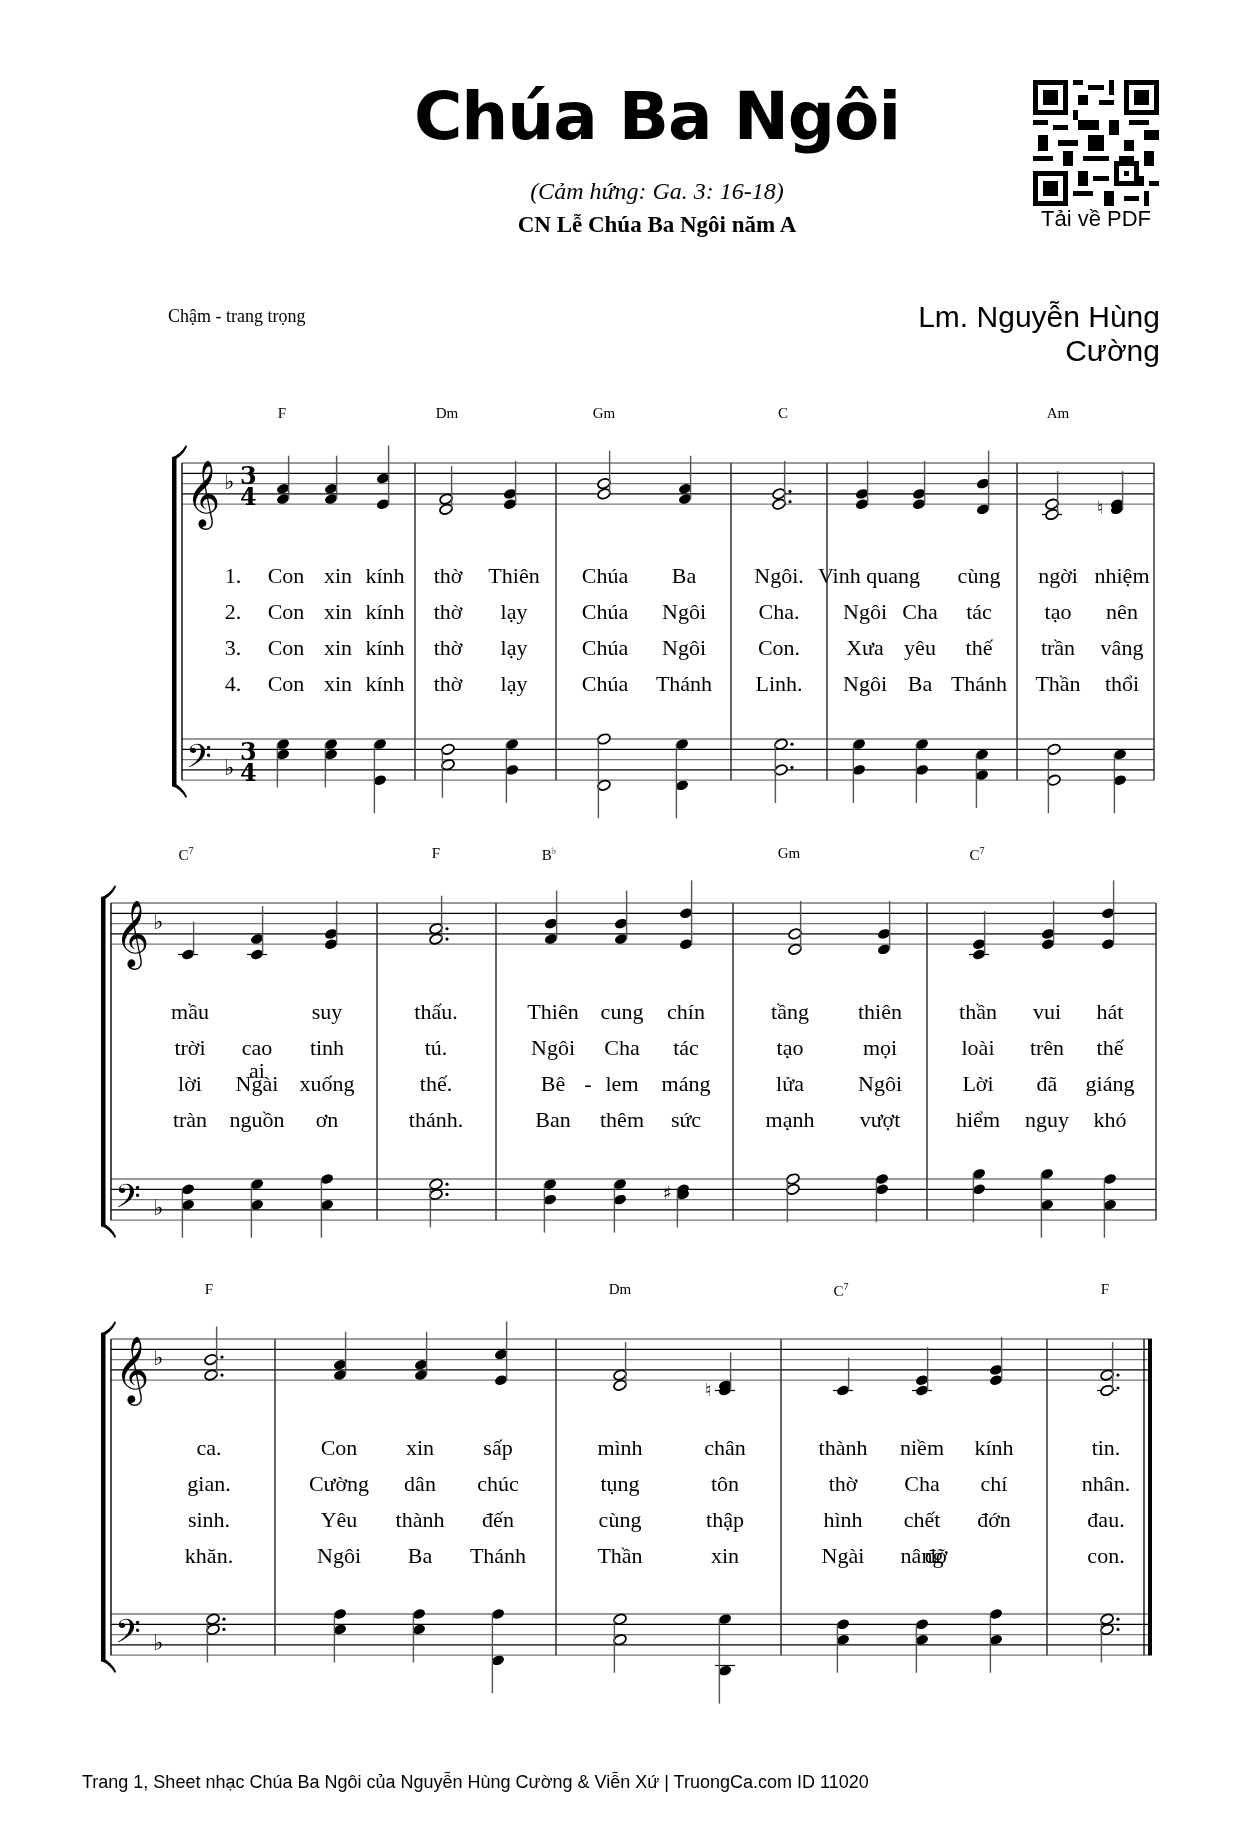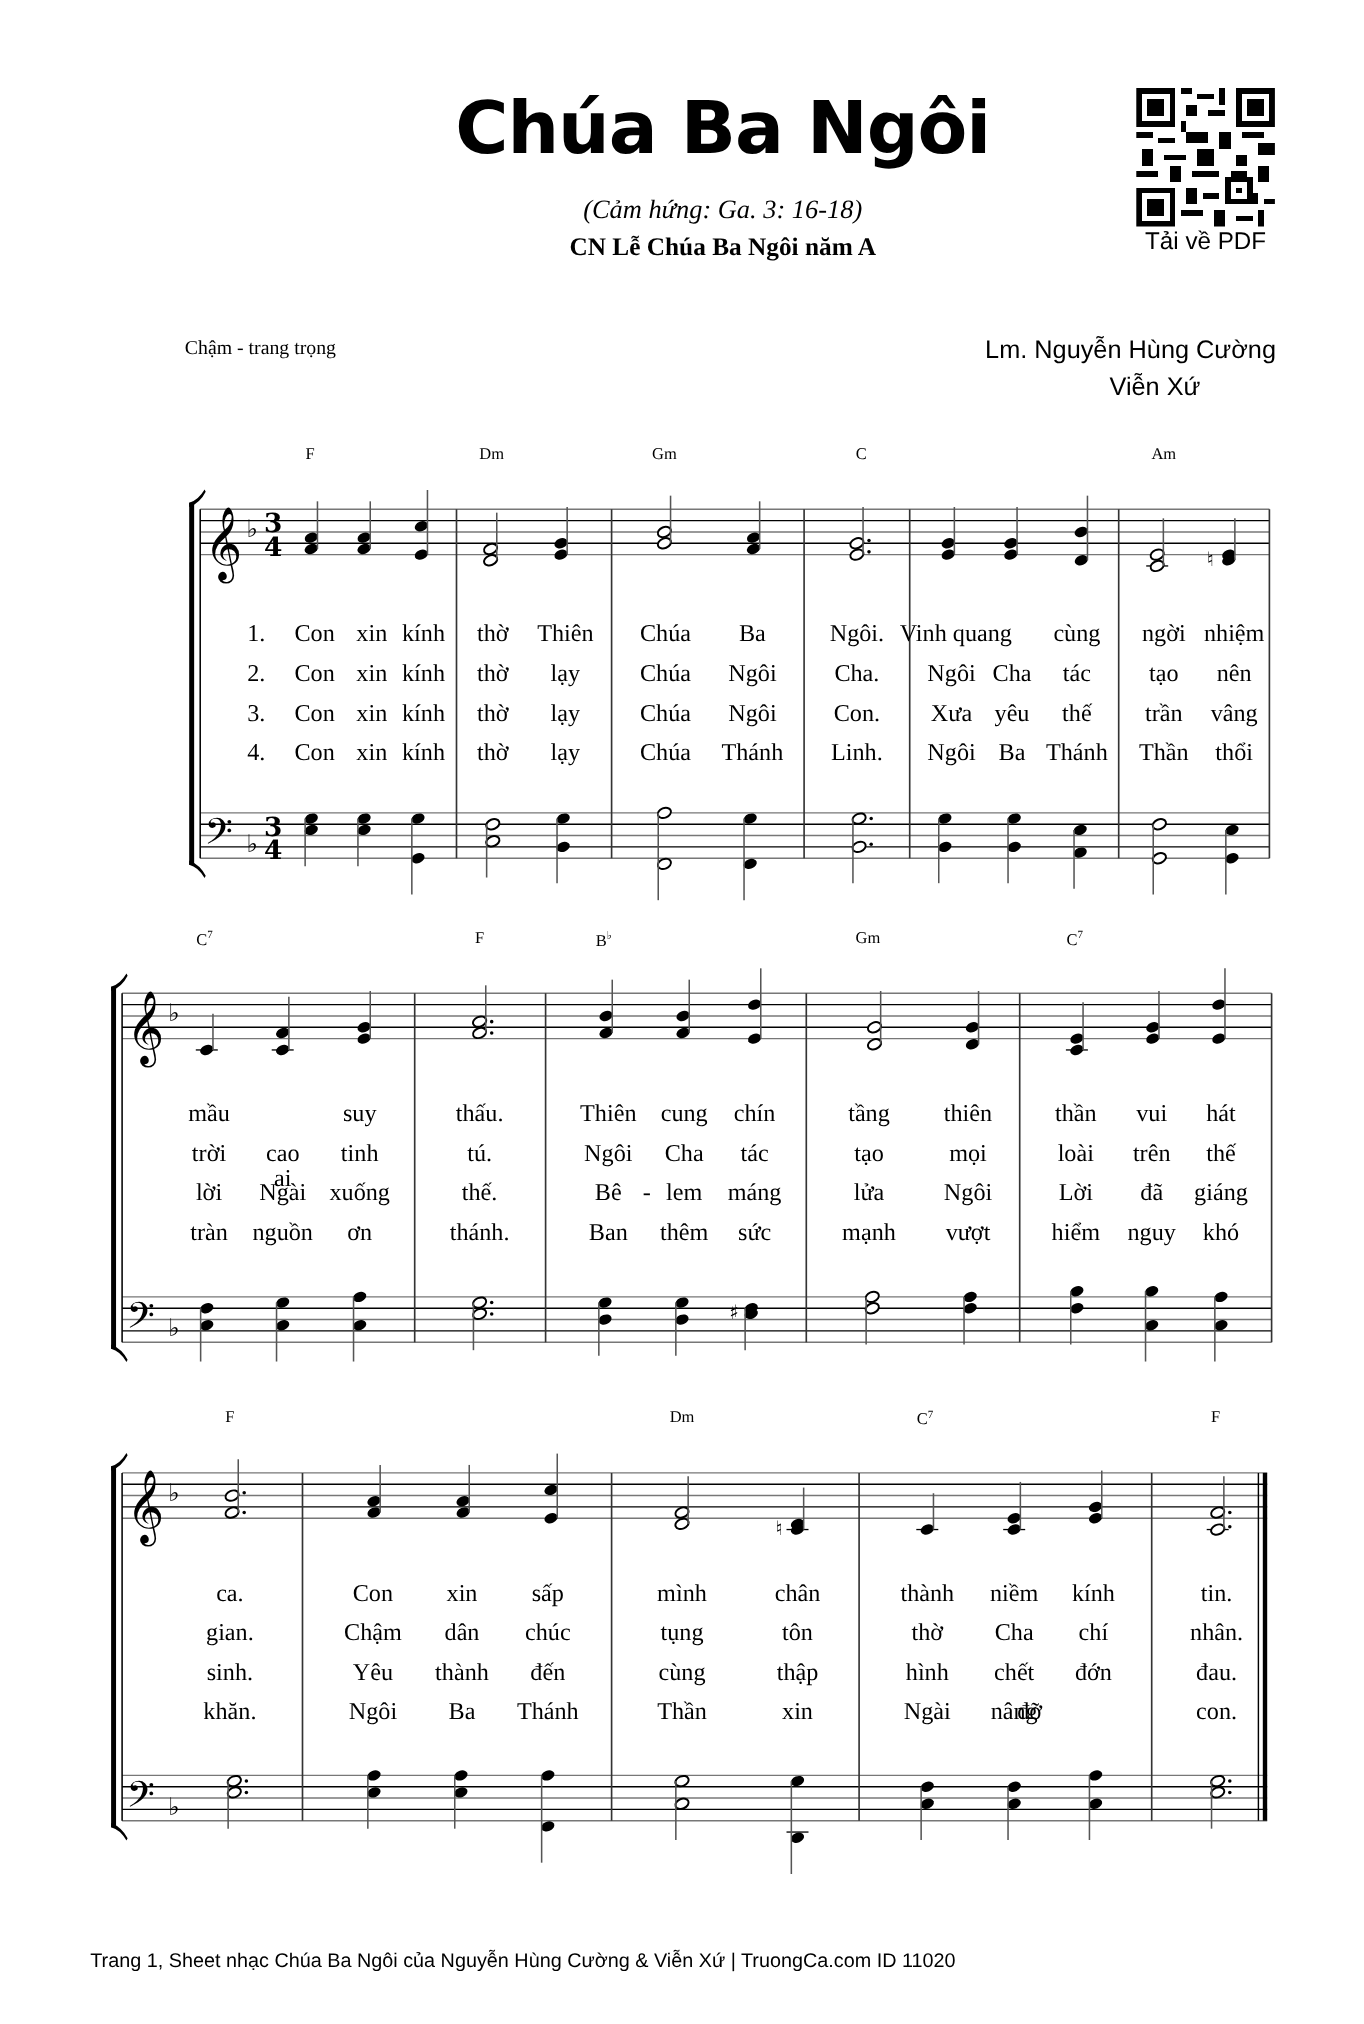--- a/index.html
+++ b/index.html
@@ -4,21 +4,21 @@
 <style>
   html, body { margin:0; padding:0; background:#ffffff; }
   body { width:1240px; height:1840px; position:relative; overflow:hidden; color:#000; font-family:"Liberation Serif", serif; }
   .abs { position:absolute; }
   .title { left:0; width:1314px; top:78px; text-align:center; font-family:"DejaVu Sans", sans-serif; font-weight:bold; font-size:66px; letter-spacing:-1px; }
   .subtitle-italic { left:0; width:1314px; top:178px; text-align:center; font-style:italic; font-size:24px; }
   .subtitle-bold { left:0; width:1314px; top:212px; text-align:center; font-weight:bold; font-size:23px; }
   .qr { left:1033px; top:80px; width:126px; height:126px; }
   .qr-label { left:1030px; top:206px; width:132px; text-align:center; font-family:"Liberation Sans", sans-serif; font-size:22px; }
   .tempo { left:168px; top:306px; font-size:18px; }
-  .composer { left:820px; width:340px; top:300px; text-align:right; font-family:"Liberation Sans", sans-serif; font-size:23px; line-height:34px; }
+  .composer { left:820px; width:340px; top:300px; text-align:right; font-family:"Liberation Sans", sans-serif; font-size:30px; line-height:34px; }
   .composer .l2 { display:block; text-align:center; padding-left:120px; }
   .footer { left:82px; top:1772px; font-family:"Liberation Sans", sans-serif; font-size:18px; }
   .chord { font-size:15px; transform:translateX(-50%); white-space:nowrap; }
   .chord sup { font-size:10px; }
   .lyric { font-size:22px; transform:translateX(-50%); white-space:nowrap; line-height:1; }
   svg.score { position:absolute; left:0; top:0; }
 </style>
 </head>
 <body>
 
@@ -71,21 +71,20 @@
     <rect x="16" y="16" width="5" height="5" fill="#000"></rect>
       <rect x="17" y="17" width="3" height="3" fill="#fff"></rect>
       <rect x="18" y="18" width="1" height="1"></rect>
   </g>
 </svg>
 <div class="abs qr-label">Tải về PDF</div>
 
 <div class="abs tempo">Chậm - trang trọng</div>
 <div class="abs composer">
   <span>Lm. Nguyễn Hùng Cường</span>
-  <span class="l2">Viễn Xứ</span>
 </div>
 
 <svg class="score" id="score-svg" width="1240" height="1840">
     <g>
       <line x1="182" x2="1154" y1="463" y2="463" stroke="#777" stroke-width="1.3"></line>
       <line x1="182" x2="1154" y1="473.3" y2="473.3" stroke="#000" stroke-width="1.3"></line>
       <line x1="182" x2="1154" y1="483.6" y2="483.6" stroke="#777" stroke-width="1.3"></line>
       <line x1="182" x2="1154" y1="493.9" y2="493.9" stroke="#000" stroke-width="1.3"></line>
       <line x1="182" x2="1154" y1="504.2" y2="504.2" stroke="#777" stroke-width="1.3"></line>
       <line x1="182" x2="1154" y1="739" y2="739" stroke="#777" stroke-width="1.3"></line>
@@ -523,21 +522,21 @@
     <div class="abs lyric" style="left: 339px; top: 1437px;">Con</div>
     <div class="abs lyric" style="left: 420px; top: 1437px;">xin</div>
     <div class="abs lyric" style="left: 498px; top: 1437px;">sấp</div>
     <div class="abs lyric" style="left: 620px; top: 1437px;">mình</div>
     <div class="abs lyric" style="left: 725px; top: 1437px;">chân</div>
     <div class="abs lyric" style="left: 843px; top: 1437px;">thành</div>
     <div class="abs lyric" style="left: 922px; top: 1437px;">niềm</div>
     <div class="abs lyric" style="left: 994px; top: 1437px;">kính</div>
     <div class="abs lyric" style="left: 1106px; top: 1437px;">tin.</div>
     <div class="abs lyric" style="left: 209px; top: 1473px;">gian.</div>
-    <div class="abs lyric" style="left: 339px; top: 1473px;">Chậm</div>
+    <div class="abs lyric" style="left: 339px; top: 1473px;">Cường</div>
     <div class="abs lyric" style="left: 420px; top: 1473px;">dân</div>
     <div class="abs lyric" style="left: 498px; top: 1473px;">chúc</div>
     <div class="abs lyric" style="left: 620px; top: 1473px;">tụng</div>
     <div class="abs lyric" style="left: 725px; top: 1473px;">tôn</div>
     <div class="abs lyric" style="left: 843px; top: 1473px;">thờ</div>
     <div class="abs lyric" style="left: 922px; top: 1473px;">Cha</div>
     <div class="abs lyric" style="left: 994px; top: 1473px;">chí</div>
     <div class="abs lyric" style="left: 1106px; top: 1473px;">nhân.</div>
     <div class="abs lyric" style="left: 209px; top: 1509px;">sinh.</div>
     <div class="abs lyric" style="left: 339px; top: 1509px;">Yêu</div>

